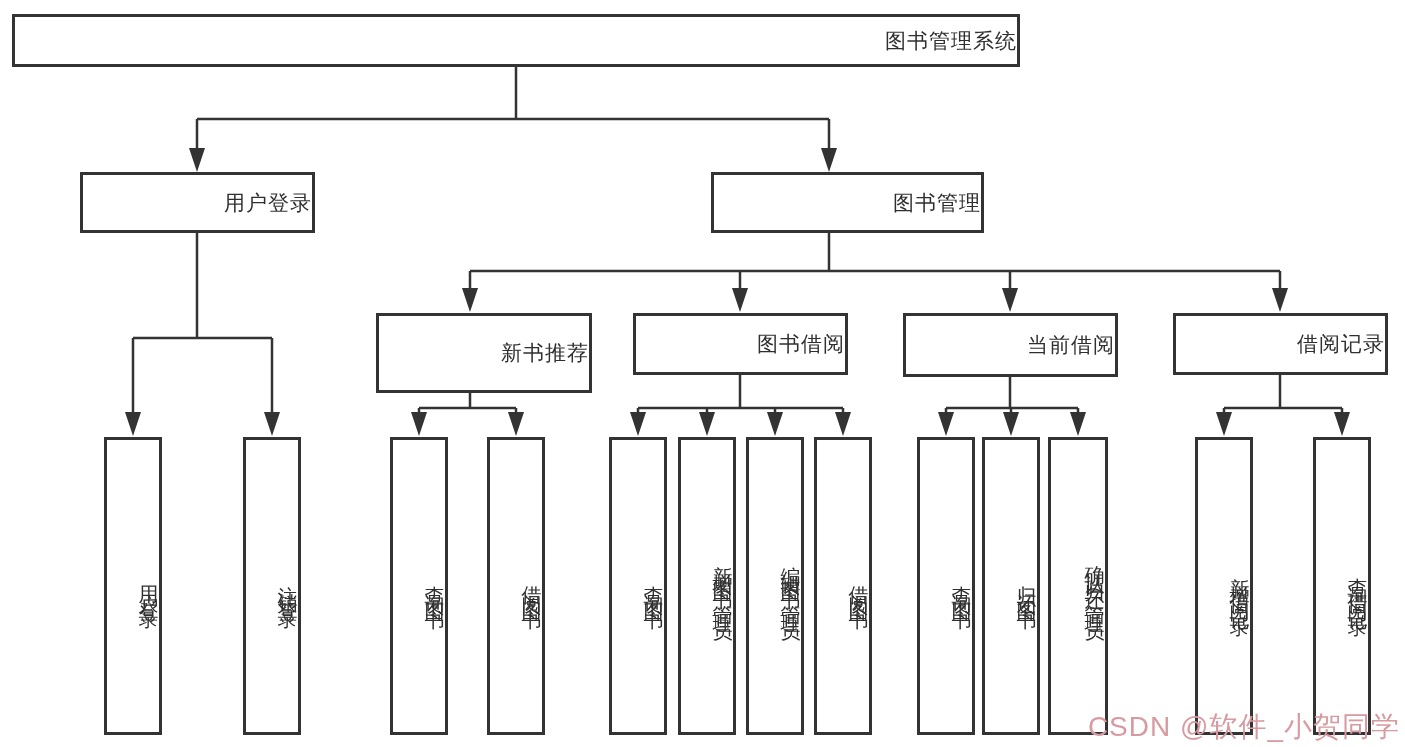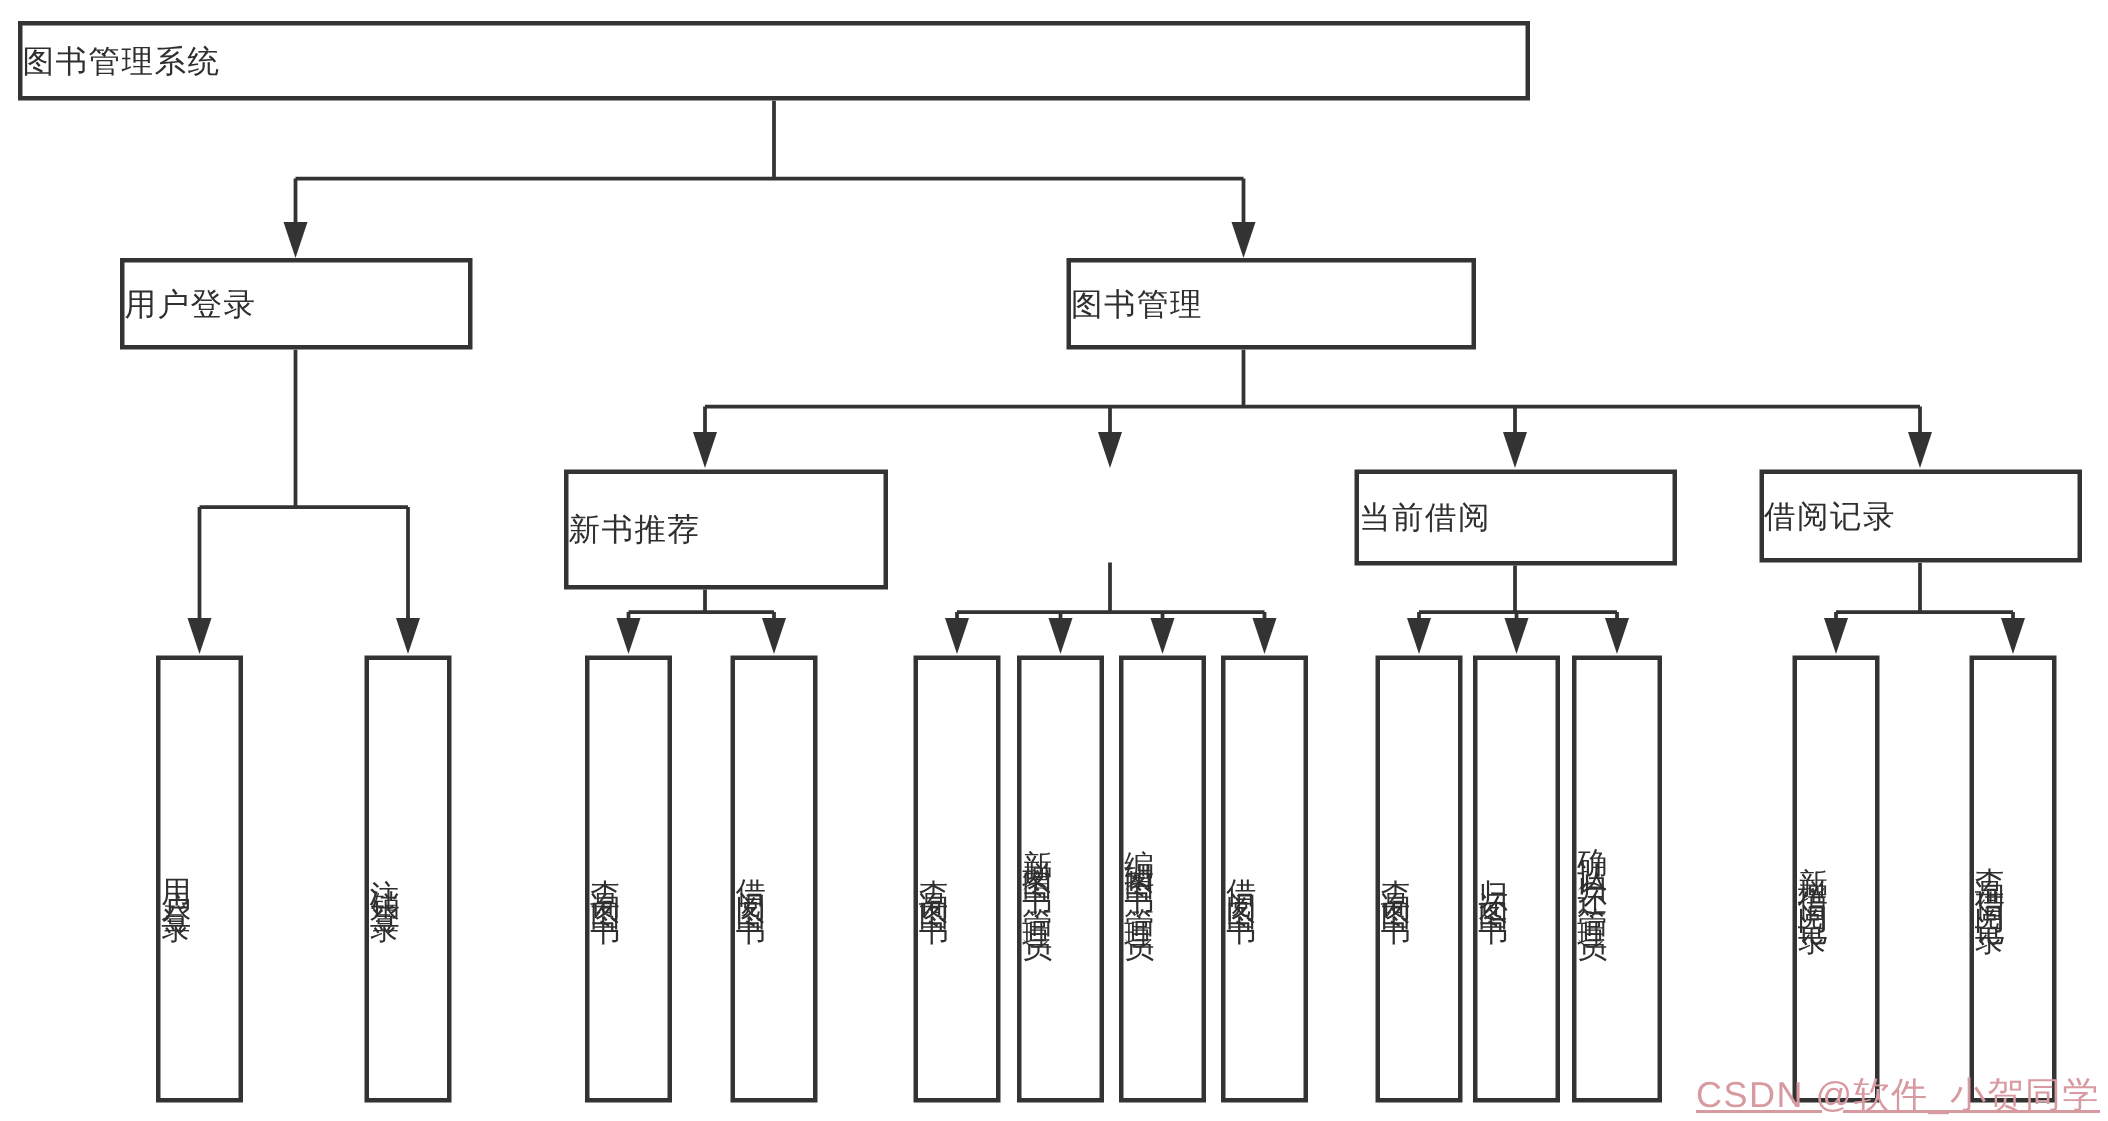--- a/index.html
+++ b/index.html
@@ -17,39 +17,38 @@
     overflow:hidden;
   }
   .connectors{position:absolute;left:0;top:0;width:1405px;height:747px;}
   .connectors path{stroke:var(--line);stroke-width:2.5;fill:none;}
   .connectors polygon{fill:var(--line);stroke:none;}
   .box{
     position:absolute;
     box-sizing:border-box;
     background:var(--box-bg);
     border:3px solid var(--line);
-    display:flex;align-items:center;justify-content:flex-start;
+    display:flex;align-items:center;justify-content:flex-end;
     color:var(--text);
   }
   .hlabel{font-size:21px;letter-spacing:1px;white-space:nowrap;}
   .vlabel{
     writing-mode:vertical-rl;
     text-orientation:mixed;
     font-size:20px;
     line-height:1;
     letter-spacing:8px;
   }
   .watermark{
     position:absolute;
     right:5px;bottom:1px;
-    font-size:24px;
+    font-size:28px;
     color:var(--watermark);
     letter-spacing:1px;
     white-space:nowrap;
-    text-decoration:underline;
   }
 </style>
 </head>
 <body>
 
 <div class="stage">
 
   <svg class="connectors" viewBox="0 0 1405 747" xmlns="http://www.w3.org/2000/svg">
     <g>
       <path d="M516,67 V119 M197,119 H829 M197,119 V150 M829,119 V150"></path>
@@ -100,20 +99,23 @@
   <div class="box" style="left:80px;top:172px;width:235px;height:61px">
     <span class="hlabel">用户登录</span>
   </div>
   <div class="box" style="left:711px;top:172px;width:273px;height:61px">
     <span class="hlabel">图书管理</span>
   </div>
 
   <div class="box" style="left:376px;top:313px;width:216px;height:80px">
     <span class="hlabel">新书推荐</span>
   </div>
+  <div class="box" style="left:633px;top:313px;width:215px;height:62px">
+    <span class="hlabel">图书借阅</span>
+  </div>
   <div class="box" style="left:903px;top:313px;width:215px;height:64px">
     <span class="hlabel">当前借阅</span>
   </div>
   <div class="box" style="left:1173px;top:313px;width:215px;height:62px">
     <span class="hlabel">借阅记录</span>
   </div>
 
   <div class="box" style="left:104px;top:437px;width:58px;height:298px">
     <span class="vlabel">用户登录</span>
   </div>

